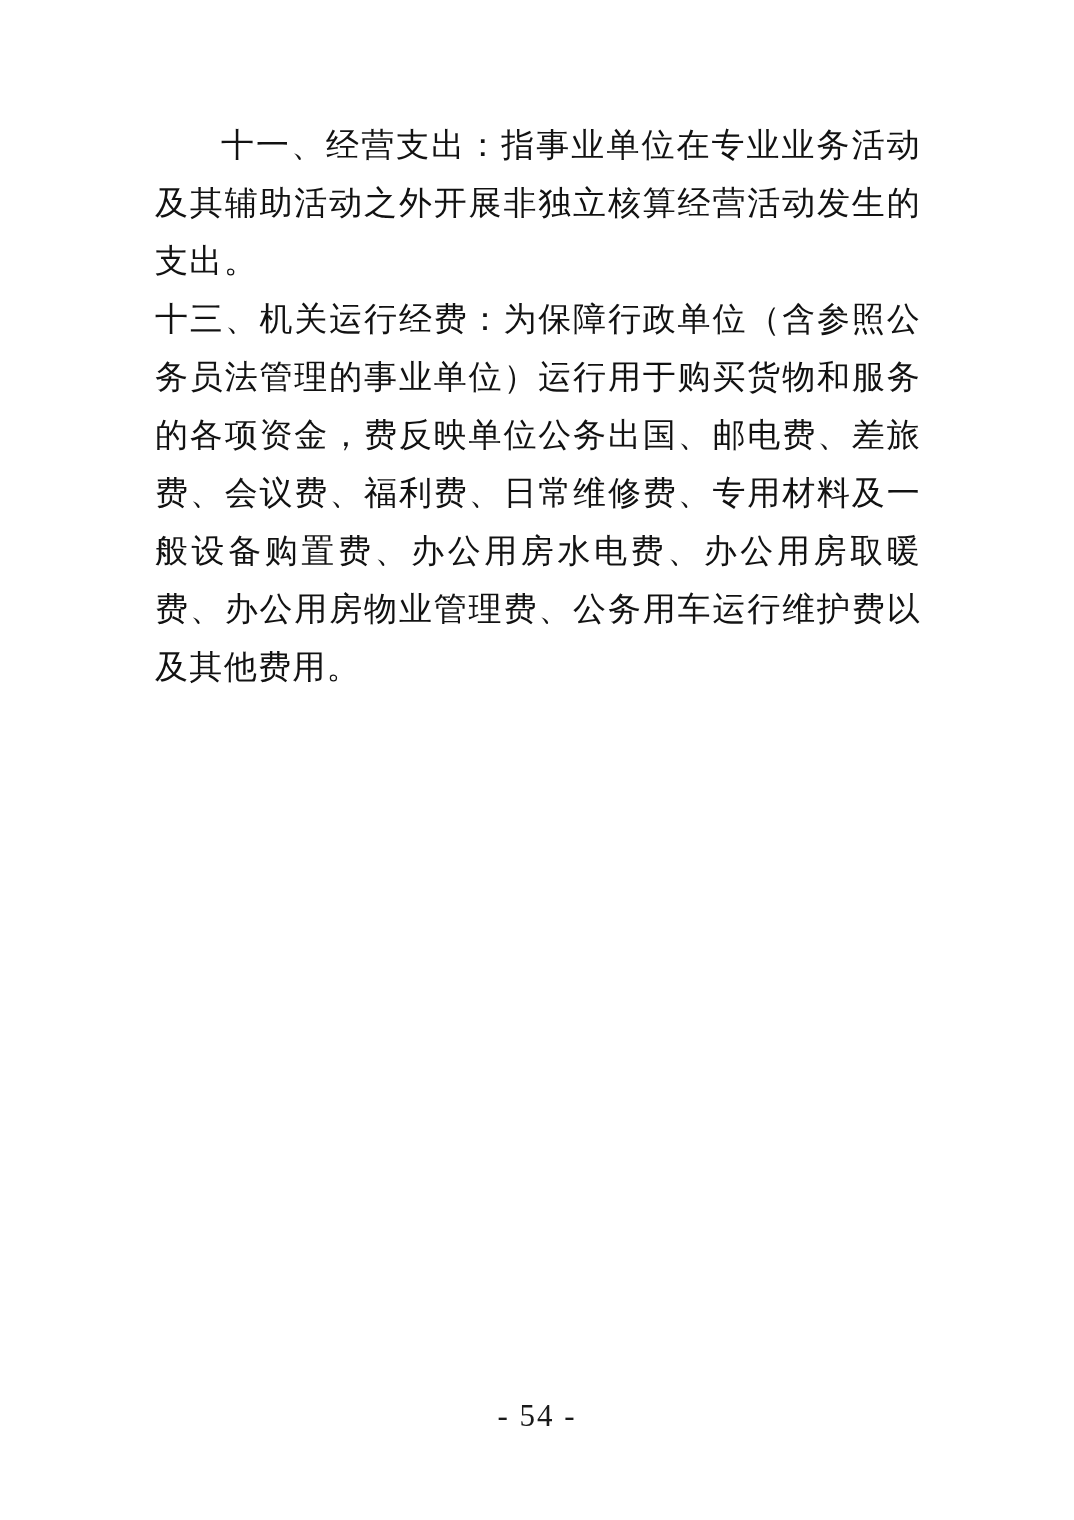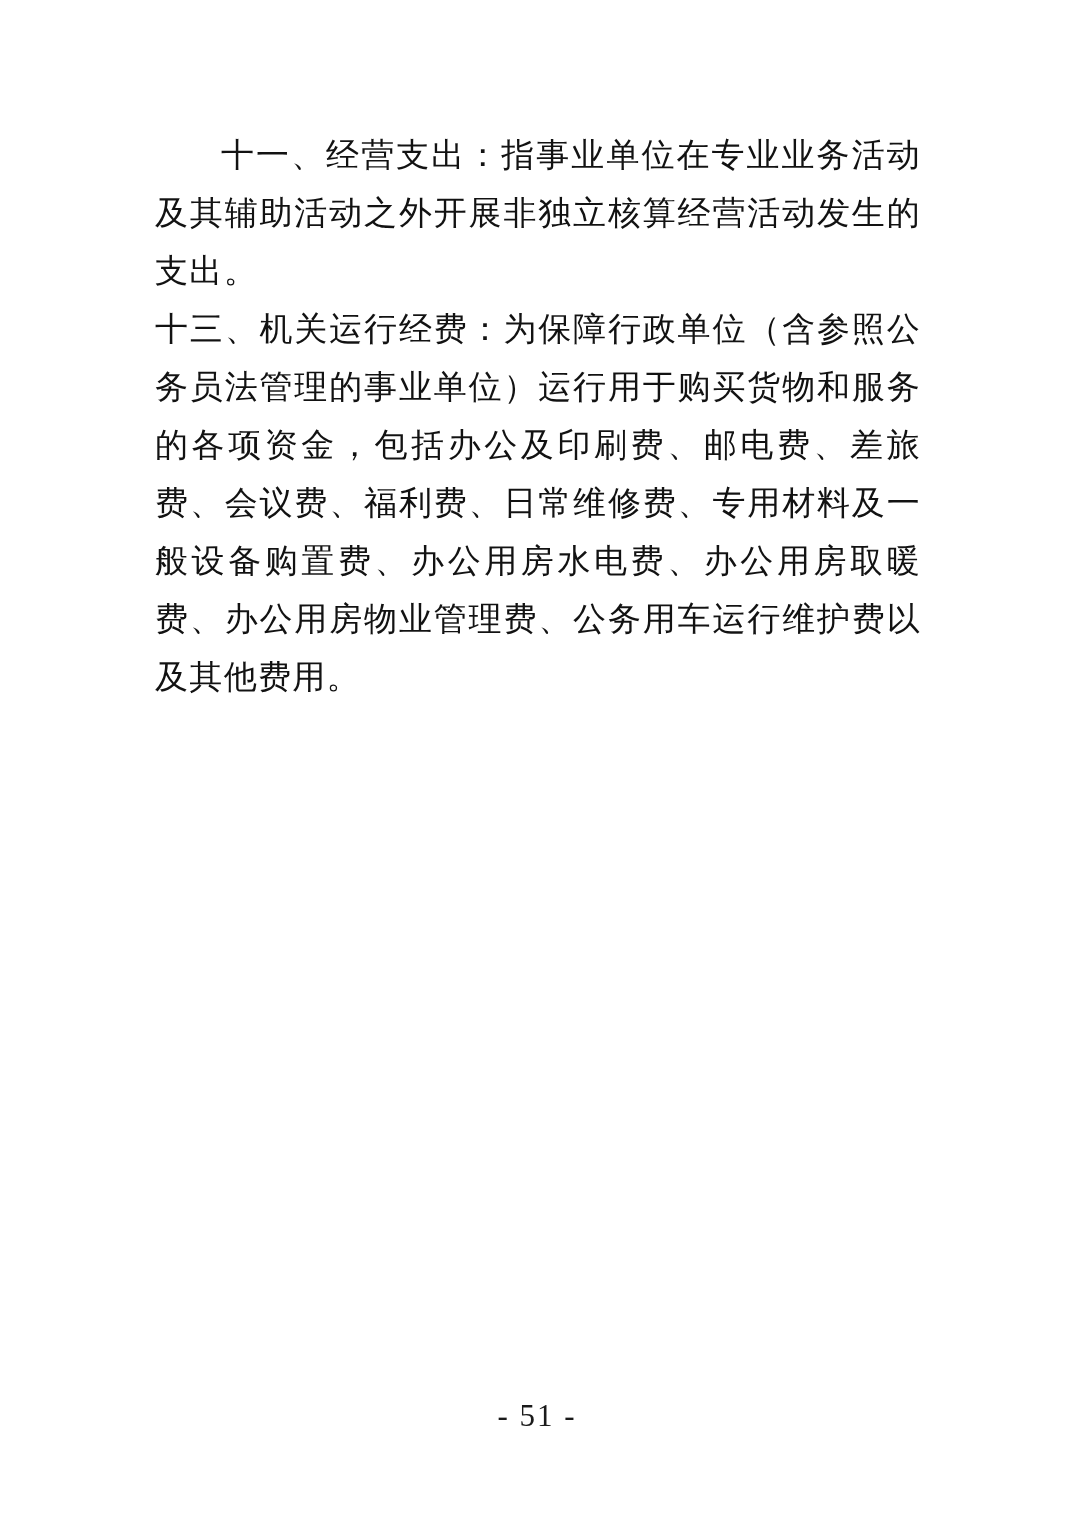--- a/index.html
+++ b/index.html
@@ -12,21 +12,21 @@
     width: 1074px;
     height: 1520px;
     background: #ffffff;
     overflow: hidden;
     font-family: "Liberation Serif", "DejaVu Serif", serif;
     color: #121212;
   }
   .content {
     position: absolute;
     left: 155px;
-    top: 126px;
+    top: 116px;
     width: 766px;
     font-family: Liberation Serif, serif;
   }
   .para {
     margin: 0;
     font-size: 33px;
     line-height: 58px;
     letter-spacing: 0.04em;
     text-align: justify;
     text-align-last: left;
@@ -51,18 +51,18 @@
     color: #1a1a1a;
     font-family: "Liberation Serif", "DejaVu Serif", serif;
   }
 </style>
 </head>
 <body>
 
 <div class="page">
   <div class="content">
     <p class="para indent">十一、经营支出：指事业单位在专业业务活动及其辅助活动之外开展非独立核算经营活动发生的支出。</p>
-    <p class="para">十三、机关运行经费：为保障行政单位（含参照公务员法管理的事业单位）运行用于购买货物和服务的各项资金，包括办公及印刷费、邮电费、差旅费、会议费、福利费、日常维修费、专用材料及一般设备购置费、办公用房水电费、办公用房取暖费、办公用房物业管理费、公务用车运行维护费以及其他费用。</p>
+    <p class="para">十三、机关运行经费：为保障行政单位（含参照公务员法管理的事业单位）运行用于购买货物和服务的各项资金，费反映单位公务出国、邮电费、差旅费、会议费、福利费、日常维修费、专用材料及一般设备购置费、办公用房水电费、办公用房取暖费、办公用房物业管理费、公务用车运行维护费以及其他费用。</p>
   </div>
   <div class="footer">
-    <span class="page-number">- 51 -</span>
+    <span class="page-number">- 54 -</span>
   </div>
 </div>
 
 </body></html>

